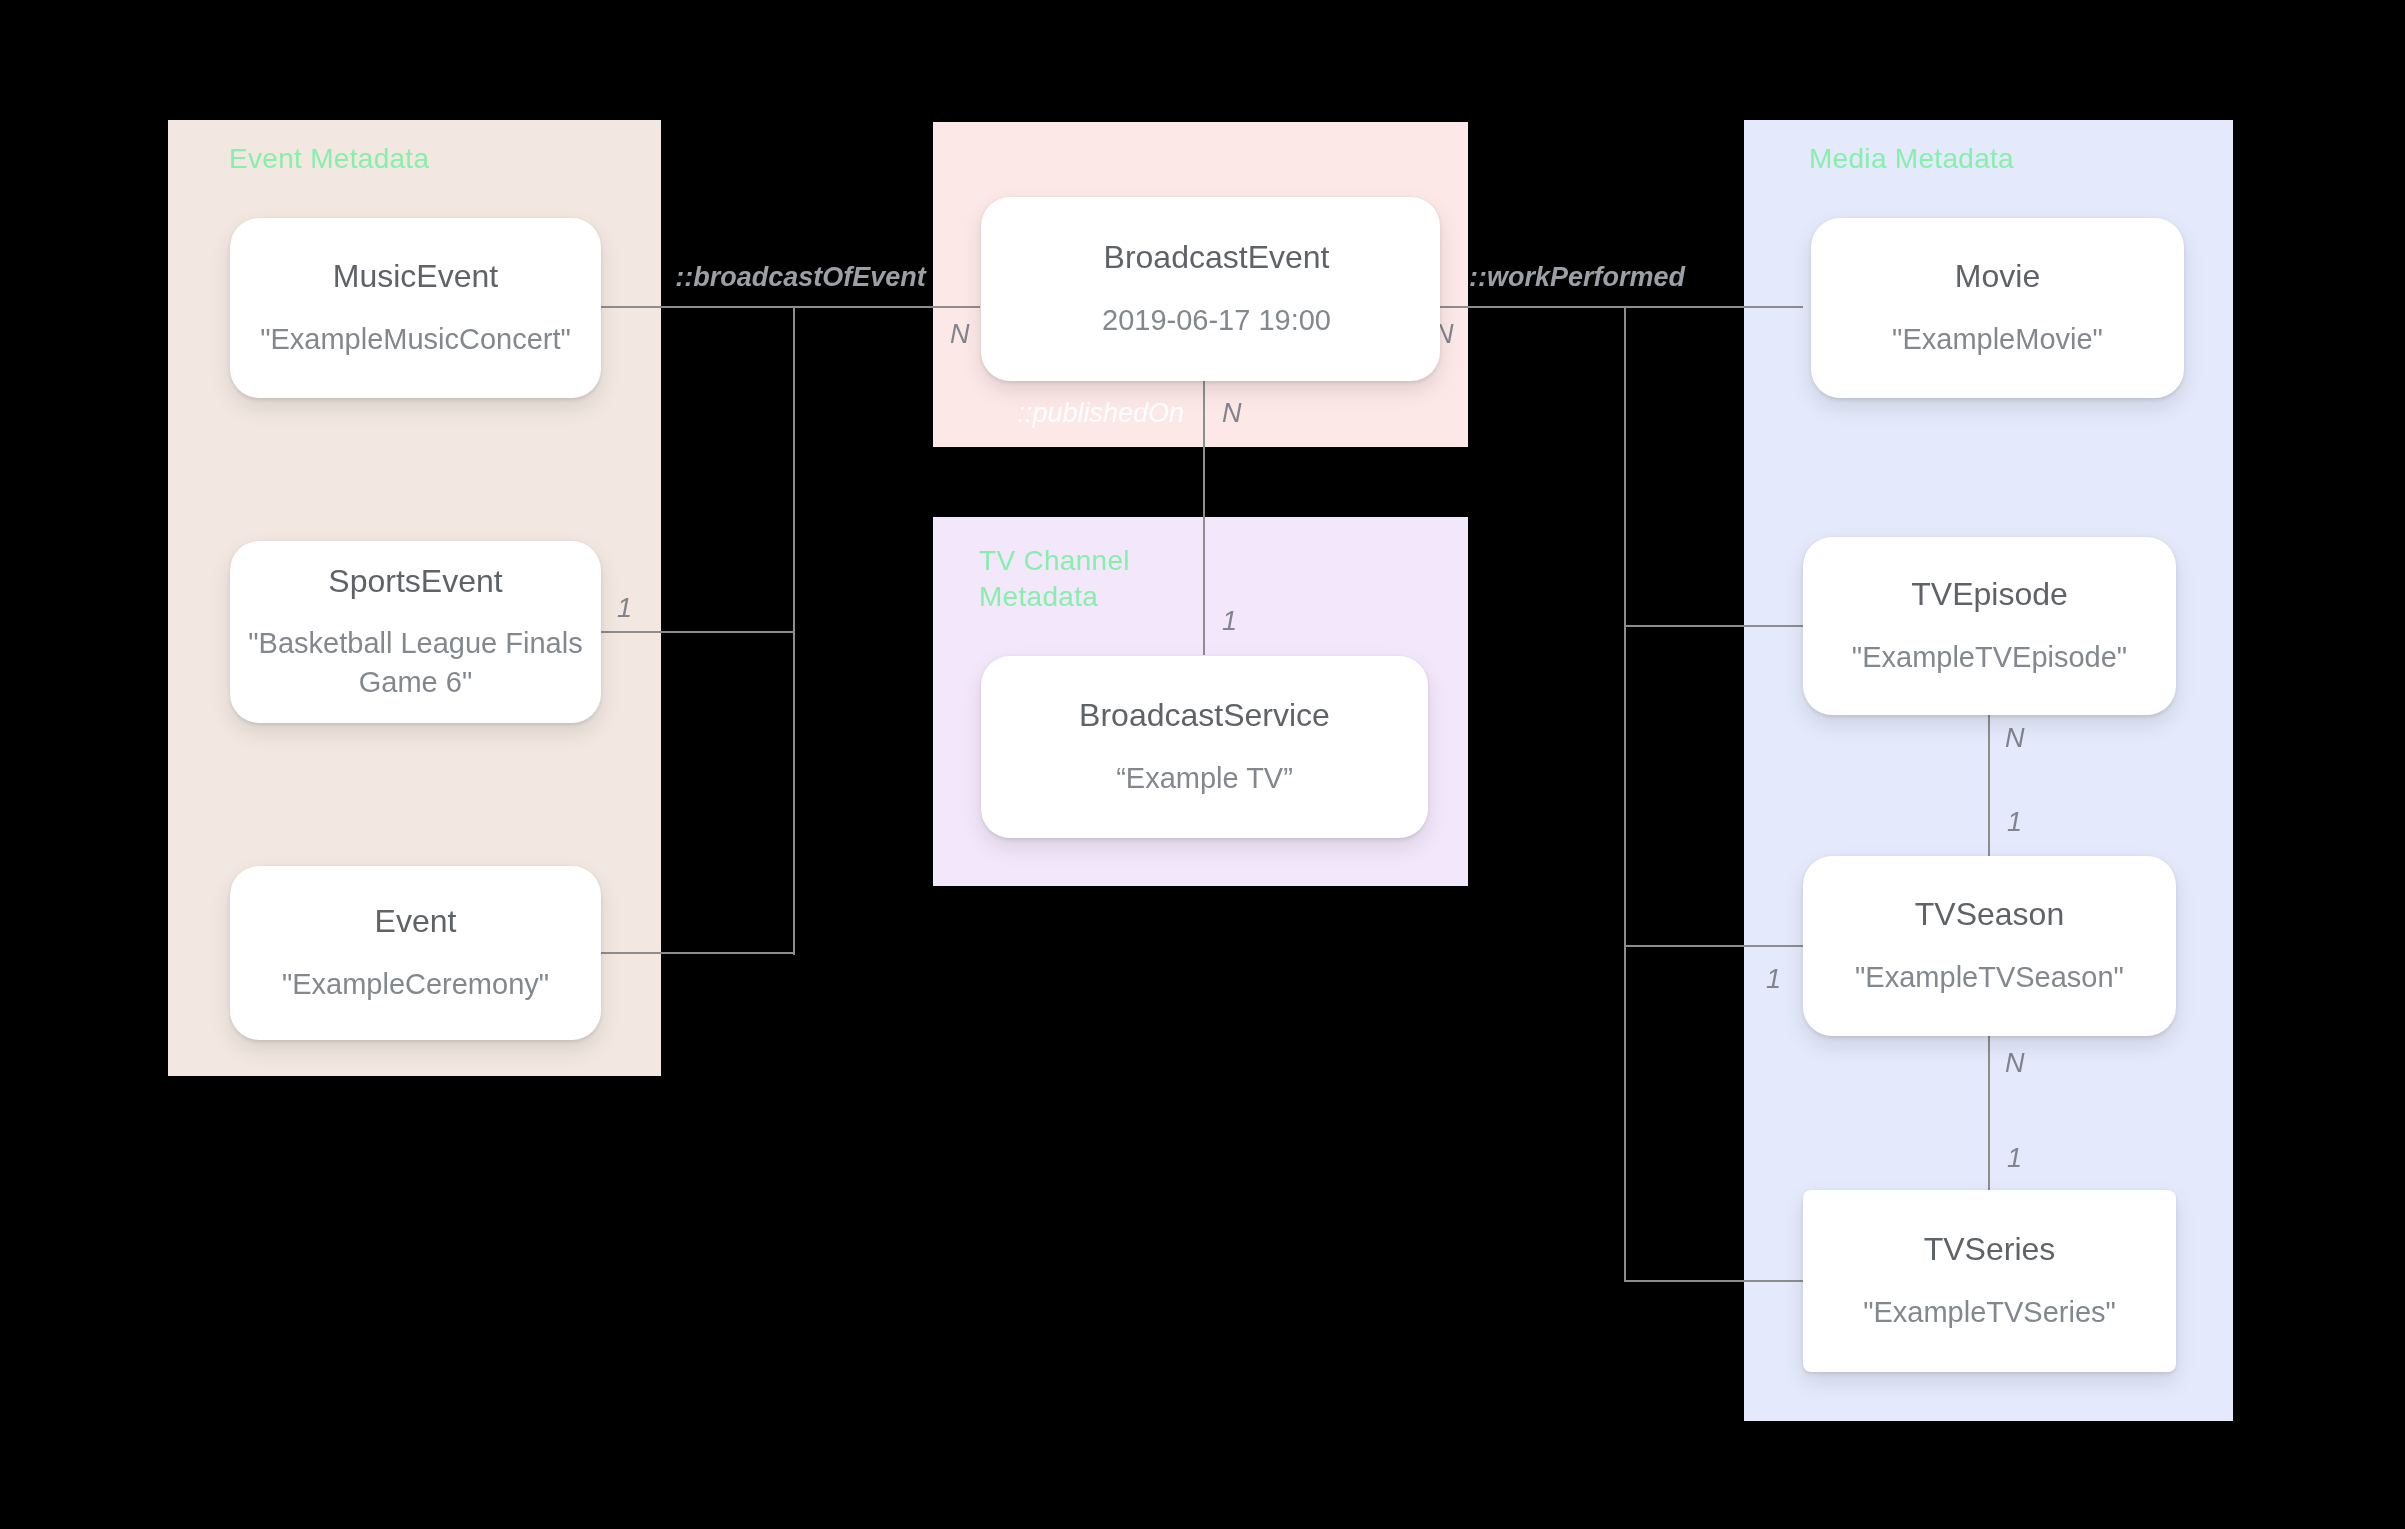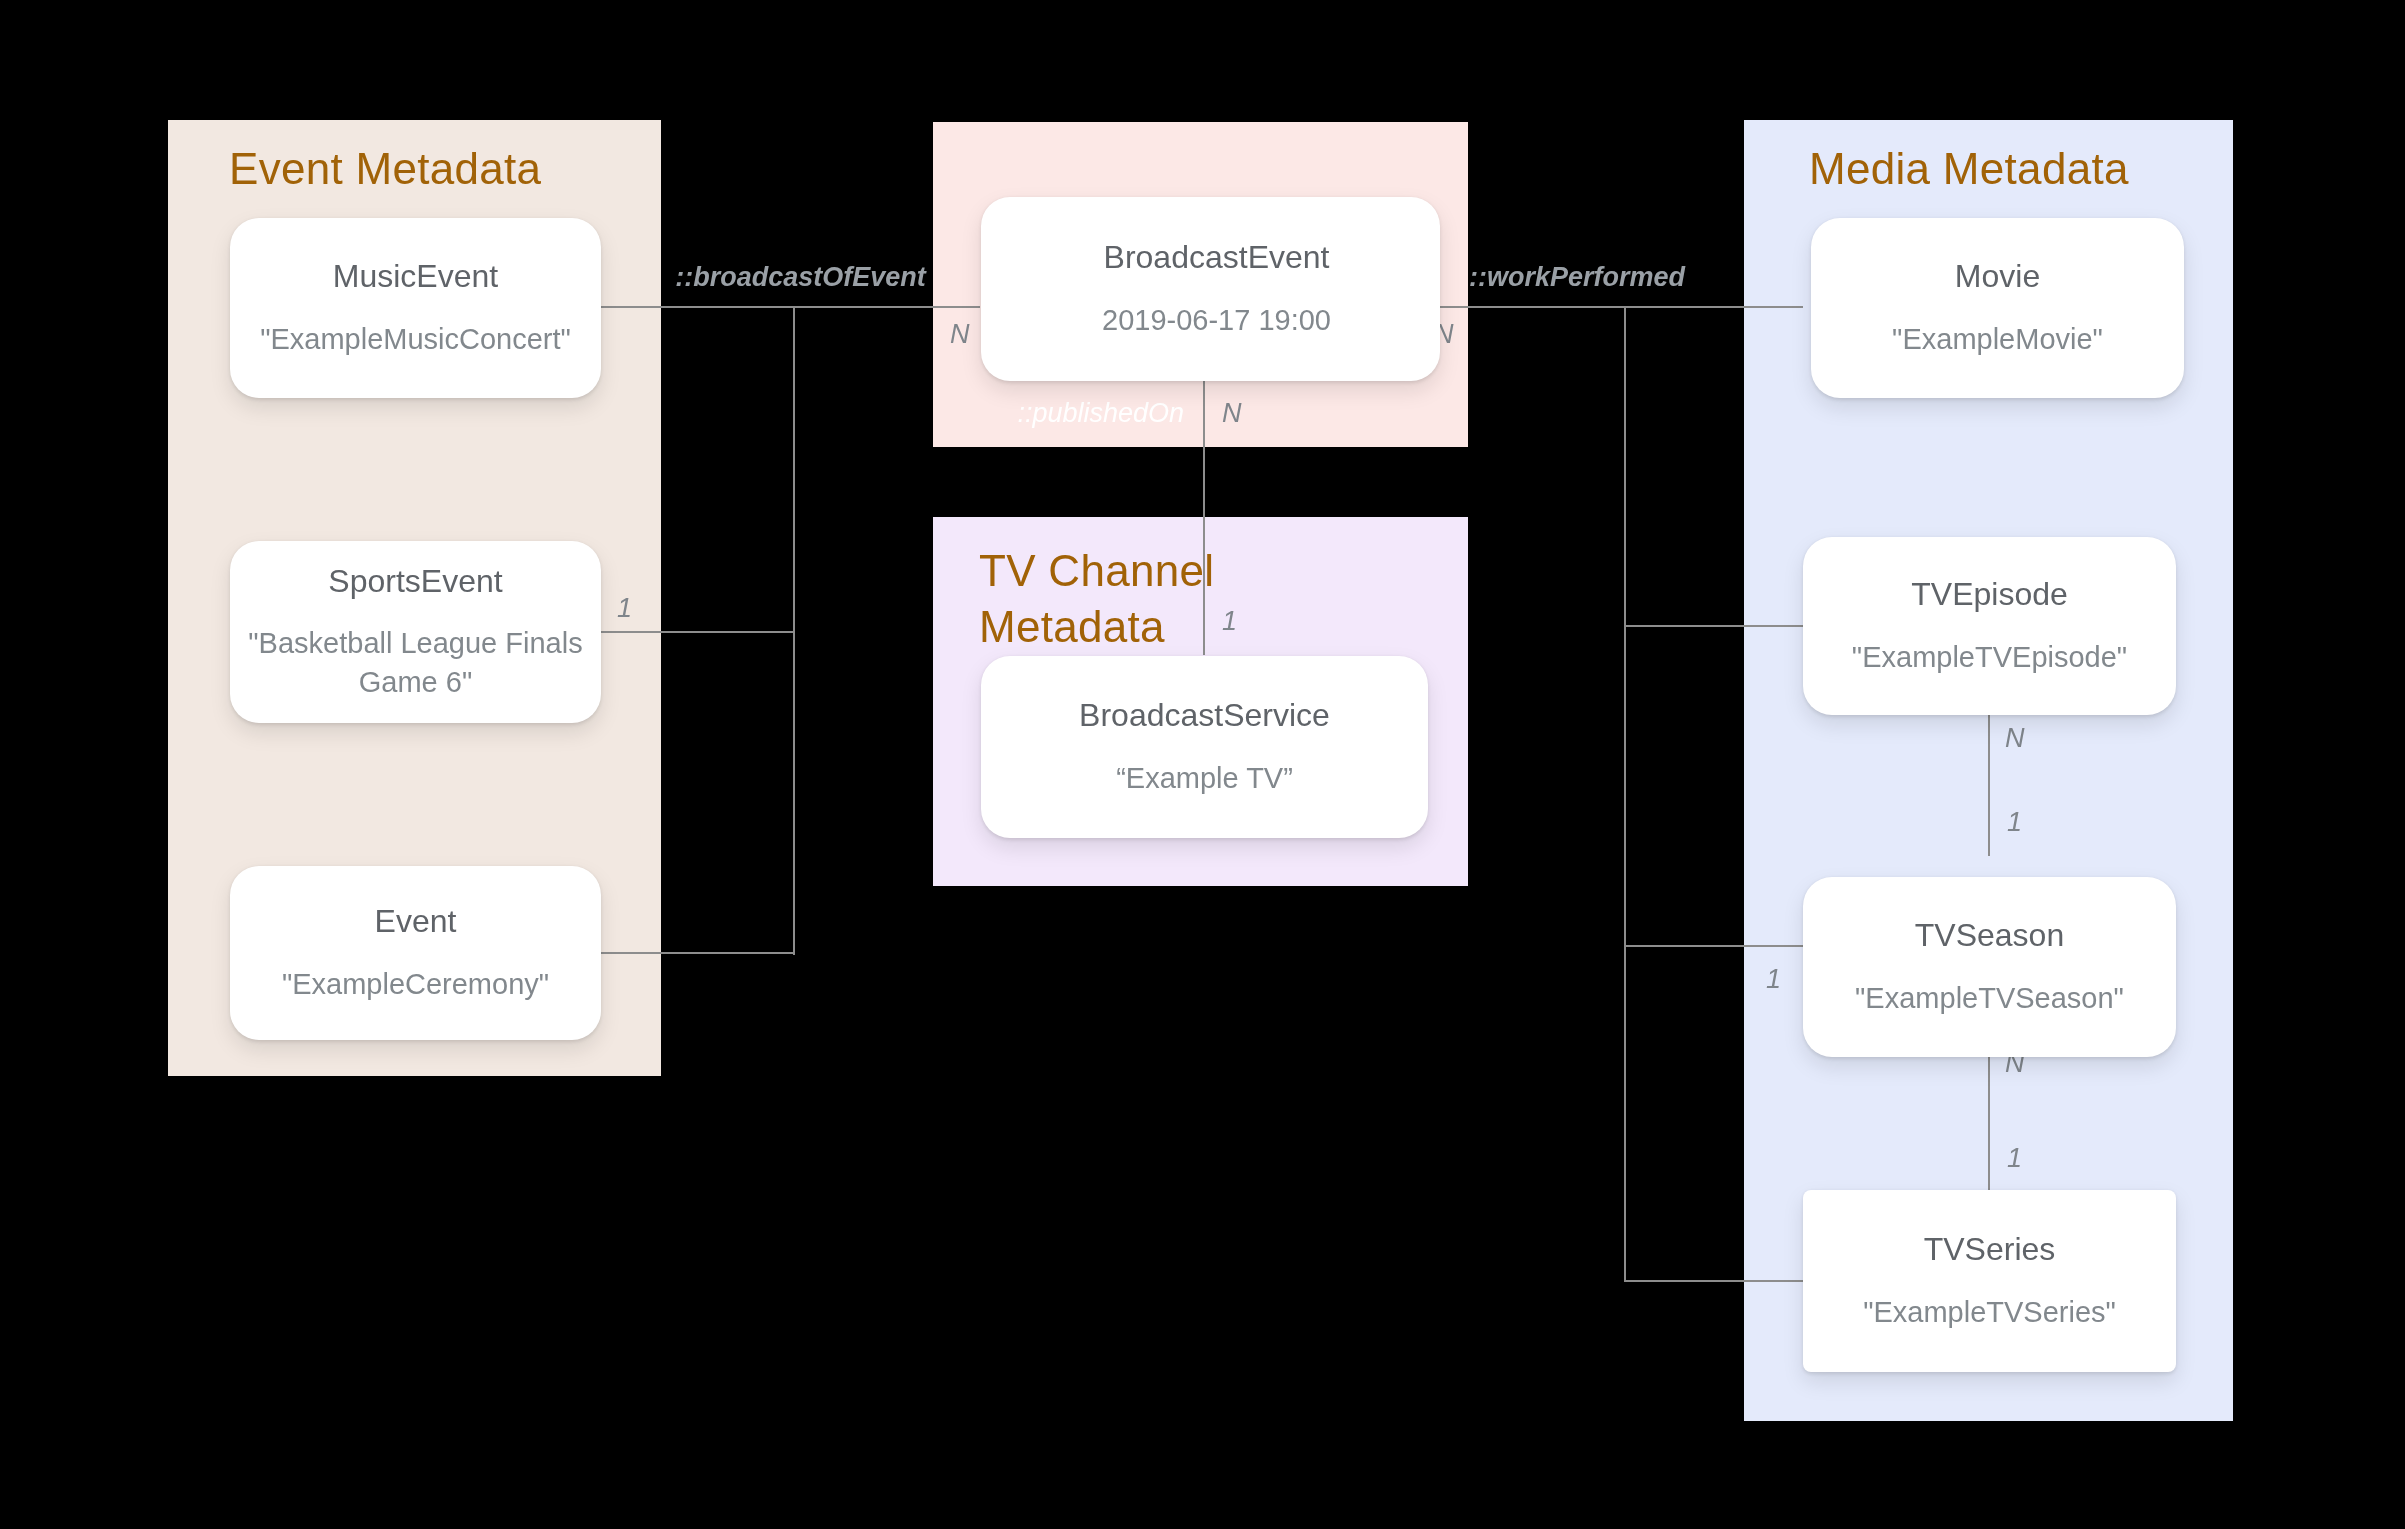--- a/index.html
+++ b/index.html
@@ -6,21 +6,21 @@
   #canvas{
     position:relative;width:2405px;height:1529px;background:#000000;
     font-family:"Liberation Sans",sans-serif;overflow:hidden;
   }
   .panel{position:absolute;}
   #panel-event{left:168px;top:120px;width:493px;height:956px;background:#F2E8E1;}
   #panel-broadcast{left:933px;top:122px;width:535px;height:325px;background:#FCE8E6;}
   #panel-tv{left:933px;top:517px;width:535px;height:369px;background:#F3E8FB;}
   #panel-media{left:1744px;top:120px;width:489px;height:1301px;background:#E4EAFB;}
 
-  .panel-title{position:absolute;font-size:44px;color:#a16207;line-height:1.27;letter-spacing:0.3px;}
+  .panel-title{position:absolute;font-size:28px;color:#86efac;line-height:1.27;letter-spacing:0.3px;}
   #title-event{left:229px;top:141px;}
   #title-tv{left:979px;top:543px;width:268px;}
   #title-media{left:1809px;top:141px;}
 
   .hline,.vline{position:absolute;background:#8D8D8D;}
   .hline{height:1.9px;}
   .vline{width:1.9px;}
   #l-broadcast{left:601px;top:306px;width:379px;}
   #l-trunk1{left:793px;top:306px;height:649px;}
   #l-sports{left:601px;top:631px;width:194px;}
@@ -43,21 +43,21 @@
   .card-title{font-size:32px;color:#5F6368;line-height:1.2;}
   .card-value{font-size:29px;color:#82888D;line-height:1.35;max-width:335px;}
 
   #card-music{left:230px;top:218px;width:371px;height:180px;}
   #card-sports{left:230px;top:541px;width:371px;height:182px;}
   #card-event{left:230px;top:866px;width:371px;height:174px;}
   #card-bevent{left:981px;top:197px;width:447px;height:184px;padding-left:12px;}
   #card-bservice{left:981px;top:656px;width:447px;height:182px;}
   #card-movie{left:1803px;top:218px;width:373px;height:180px;margin-left:8px;}
   #card-episode{left:1803px;top:537px;width:373px;height:178px;text-align:right;}
-  #card-season{left:1803px;top:856px;width:373px;height:180px;margin-top:21px;}
+  #card-season{left:1803px;top:856px;width:373px;height:180px;}
   #card-series{left:1803px;top:1190px;width:373px;height:182px;border-radius:8px;}
 
   .edge-label{position:absolute;font-style:italic;font-weight:700;font-size:27px;color:#9AA0A6;text-align:center;}
   .edge-label.on-panel{font-weight:400;color:#ffffff;}
   .card-label{position:absolute;font-style:italic;font-size:27px;color:#7F858B;}
 
   #lbl-broadcast{left:669px;top:262px;width:263px;}
   #lbl-work{left:1448px;top:262px;width:258px;}
   #lbl-published{left:956px;top:398px;width:228px;text-align:right;}
   #n-broadcast{left:950px;top:319px;}

